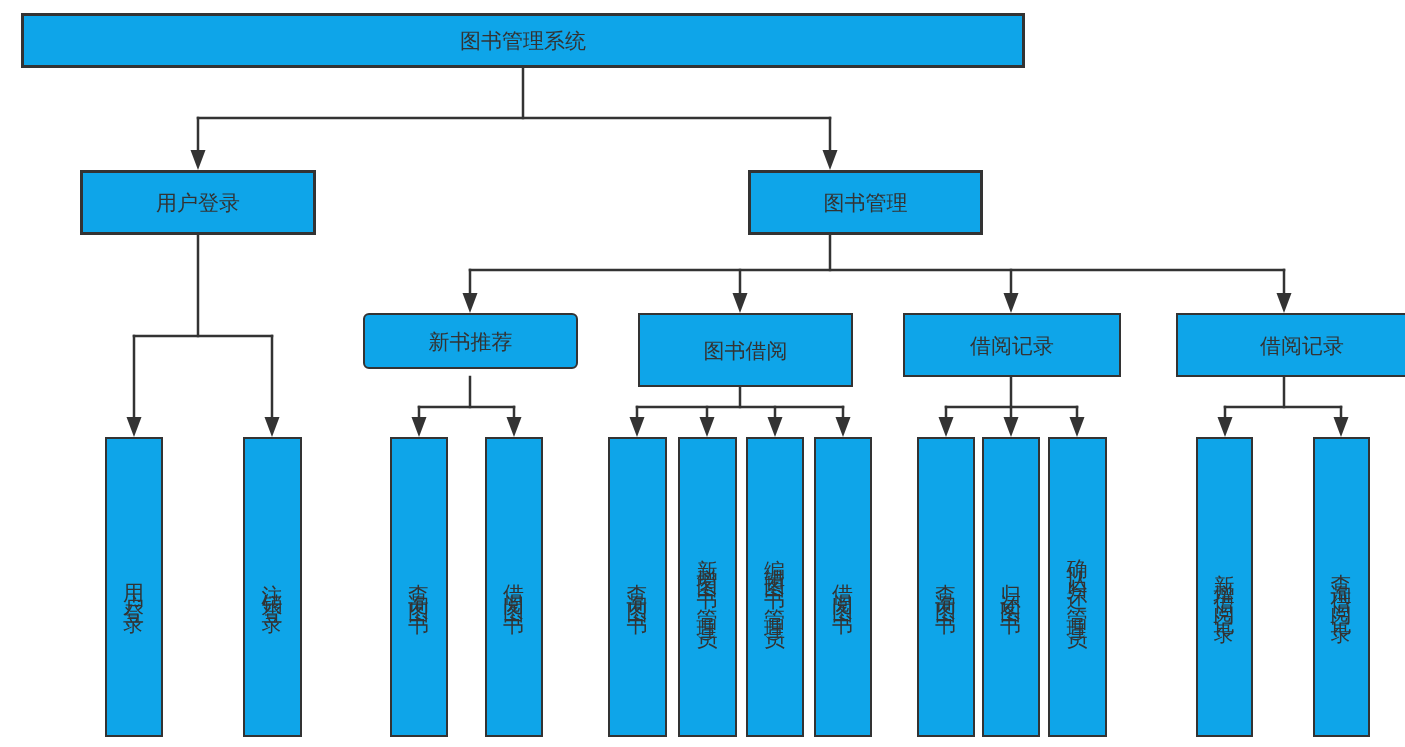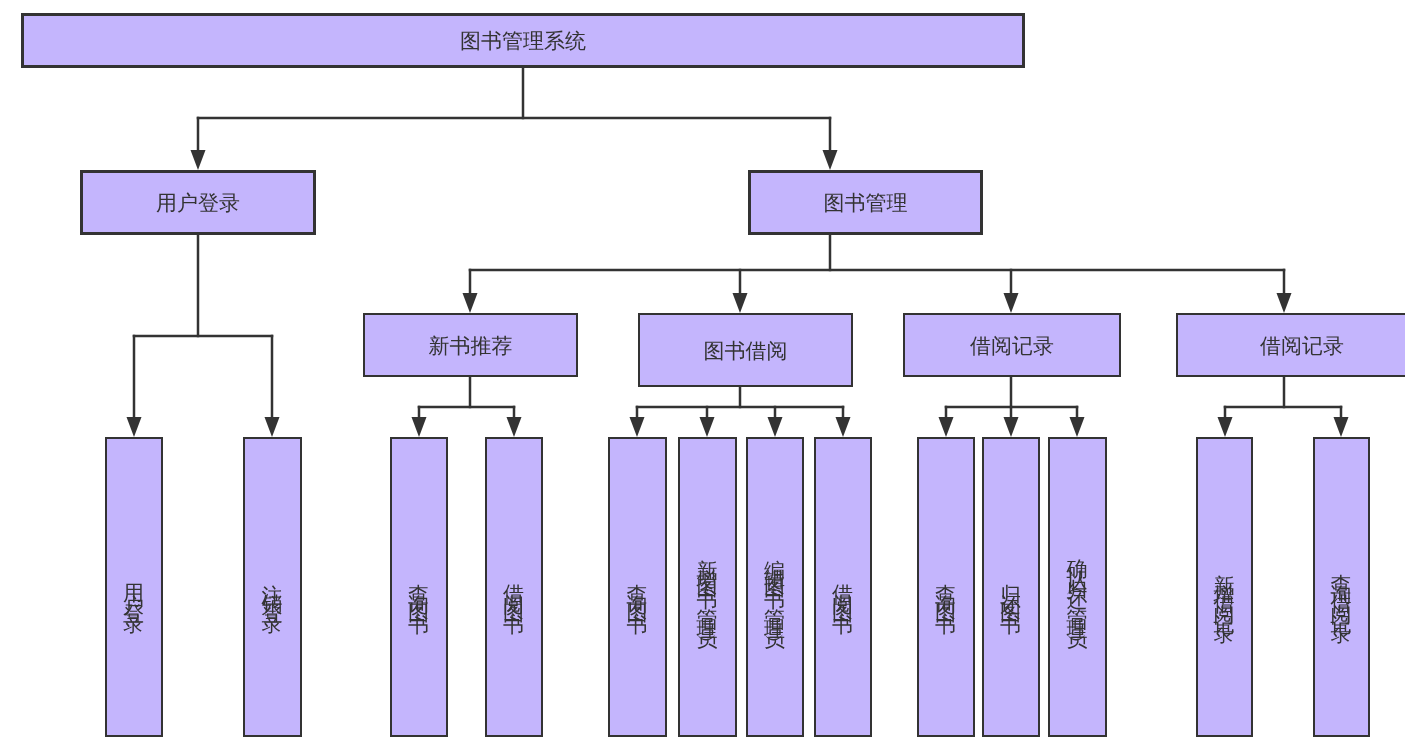--- a/index.html
+++ b/index.html
@@ -16,21 +16,21 @@
   }
   #connectors {
     position: absolute;
     left: 0; top: 0;
     width: 1405px;
     height: 747px;
   }
   .node {
     position: absolute;
     box-sizing: border-box;
-    background: #c4b5fd;
+    background: #0ea5e9;
     border: 2px solid #333333;
     display: flex;
     align-items: center;
     justify-content: center;
     color: #333333;
   }
   .node.lv1, .node.lv2 { border-width: 3px; }
   .node .label {
     font-size: 21px;
     line-height: 1;
@@ -115,21 +115,21 @@
   <div id="nodes">
       <div class="node lv1 h" style="left: 21px; top: 13px; width: 1004px; height: 55px;">
         <span class="label">图书管理系统</span>
       </div>
       <div class="node lv2 h" style="left: 80px; top: 170px; width: 236px; height: 65px;">
         <span class="label">用户登录</span>
       </div>
       <div class="node lv2 h" style="left: 712px; top: 170px; width: 235px; height: 65px; margin-left: 36px;">
         <span class="label">图书管理</span>
       </div>
-      <div class="node lv3 h" style="left: 363px; top: 313px; width: 215px; height: 64px;">
+      <div class="node lv3 h" style="left: 363px; top: 313px; width: 215px; height: 56px; border-radius: 6px;">
         <span class="label">新书推荐</span>
       </div>
       <div class="node lv3 h" style="left: 638px; top: 313px; width: 215px; height: 74px;">
         <span class="label">图书借阅</span>
       </div>
       <div class="node lv3 h" style="left: 903px; top: 313px; width: 218px; height: 64px;">
         <span class="label">借阅记录</span>
       </div>
       <div class="node lv3 h" style="left: 1176px; top: 313px; width: 252px; height: 64px;">
         <span class="label">借阅记录</span>

